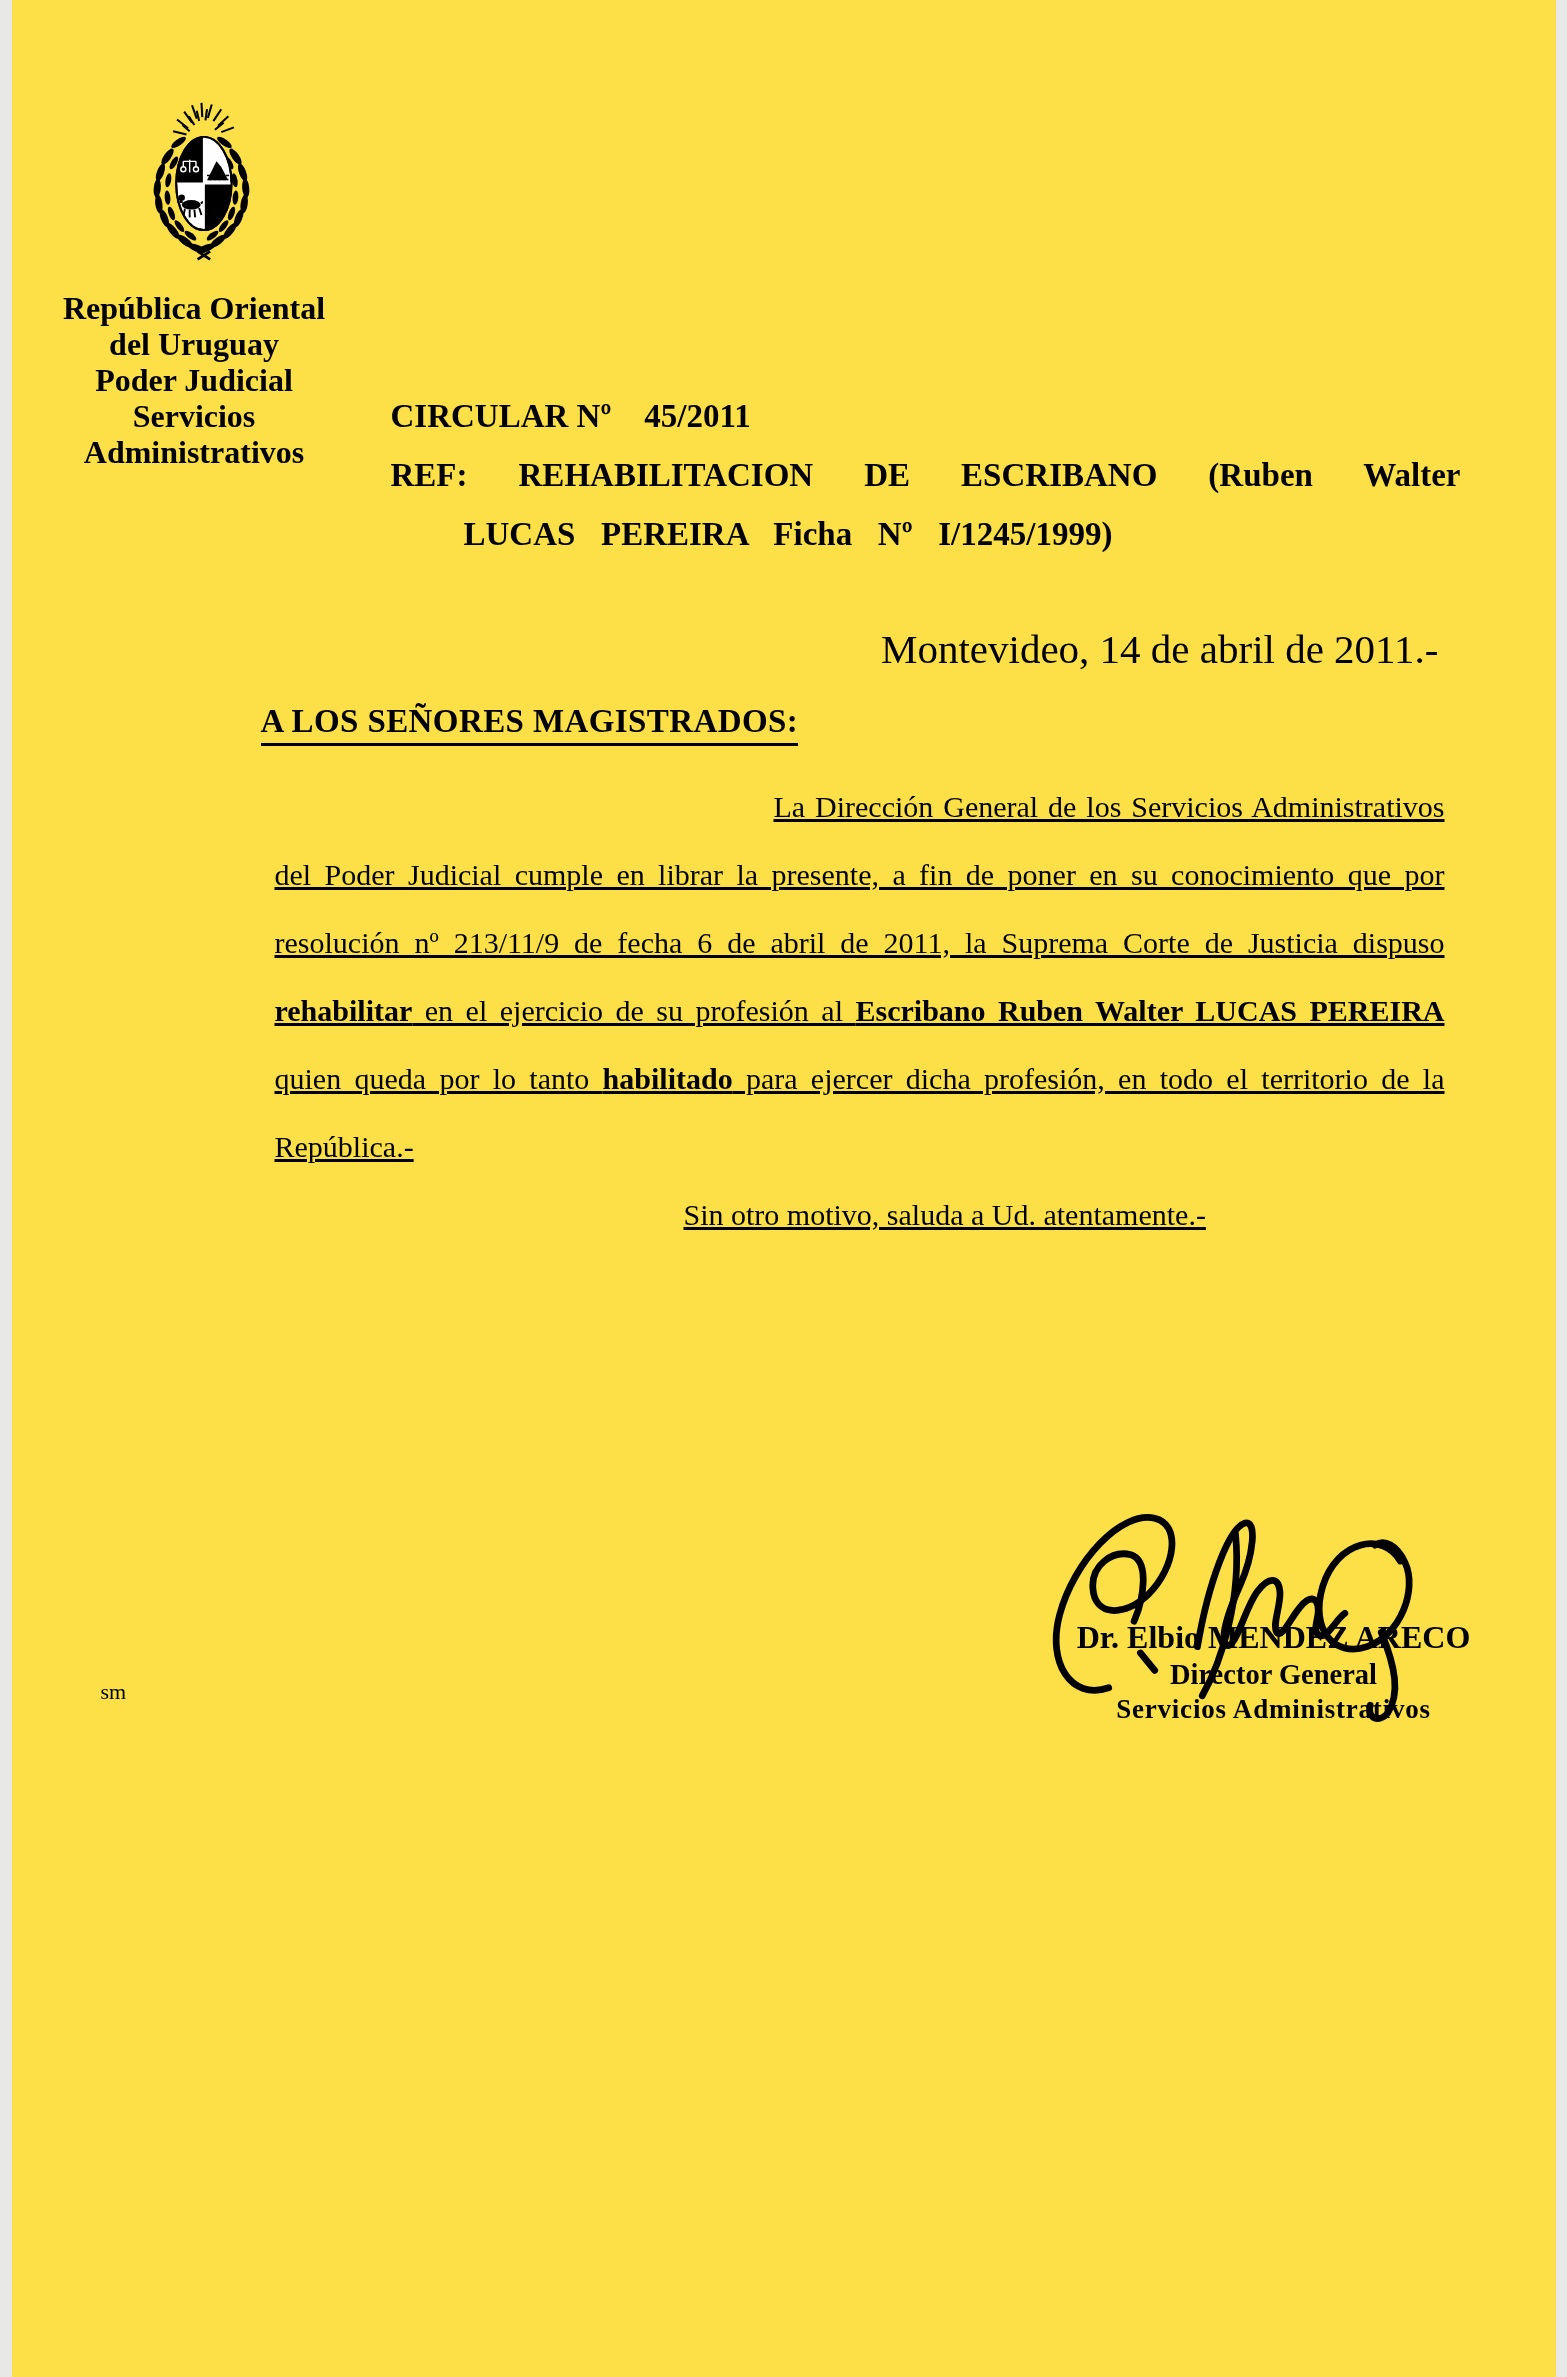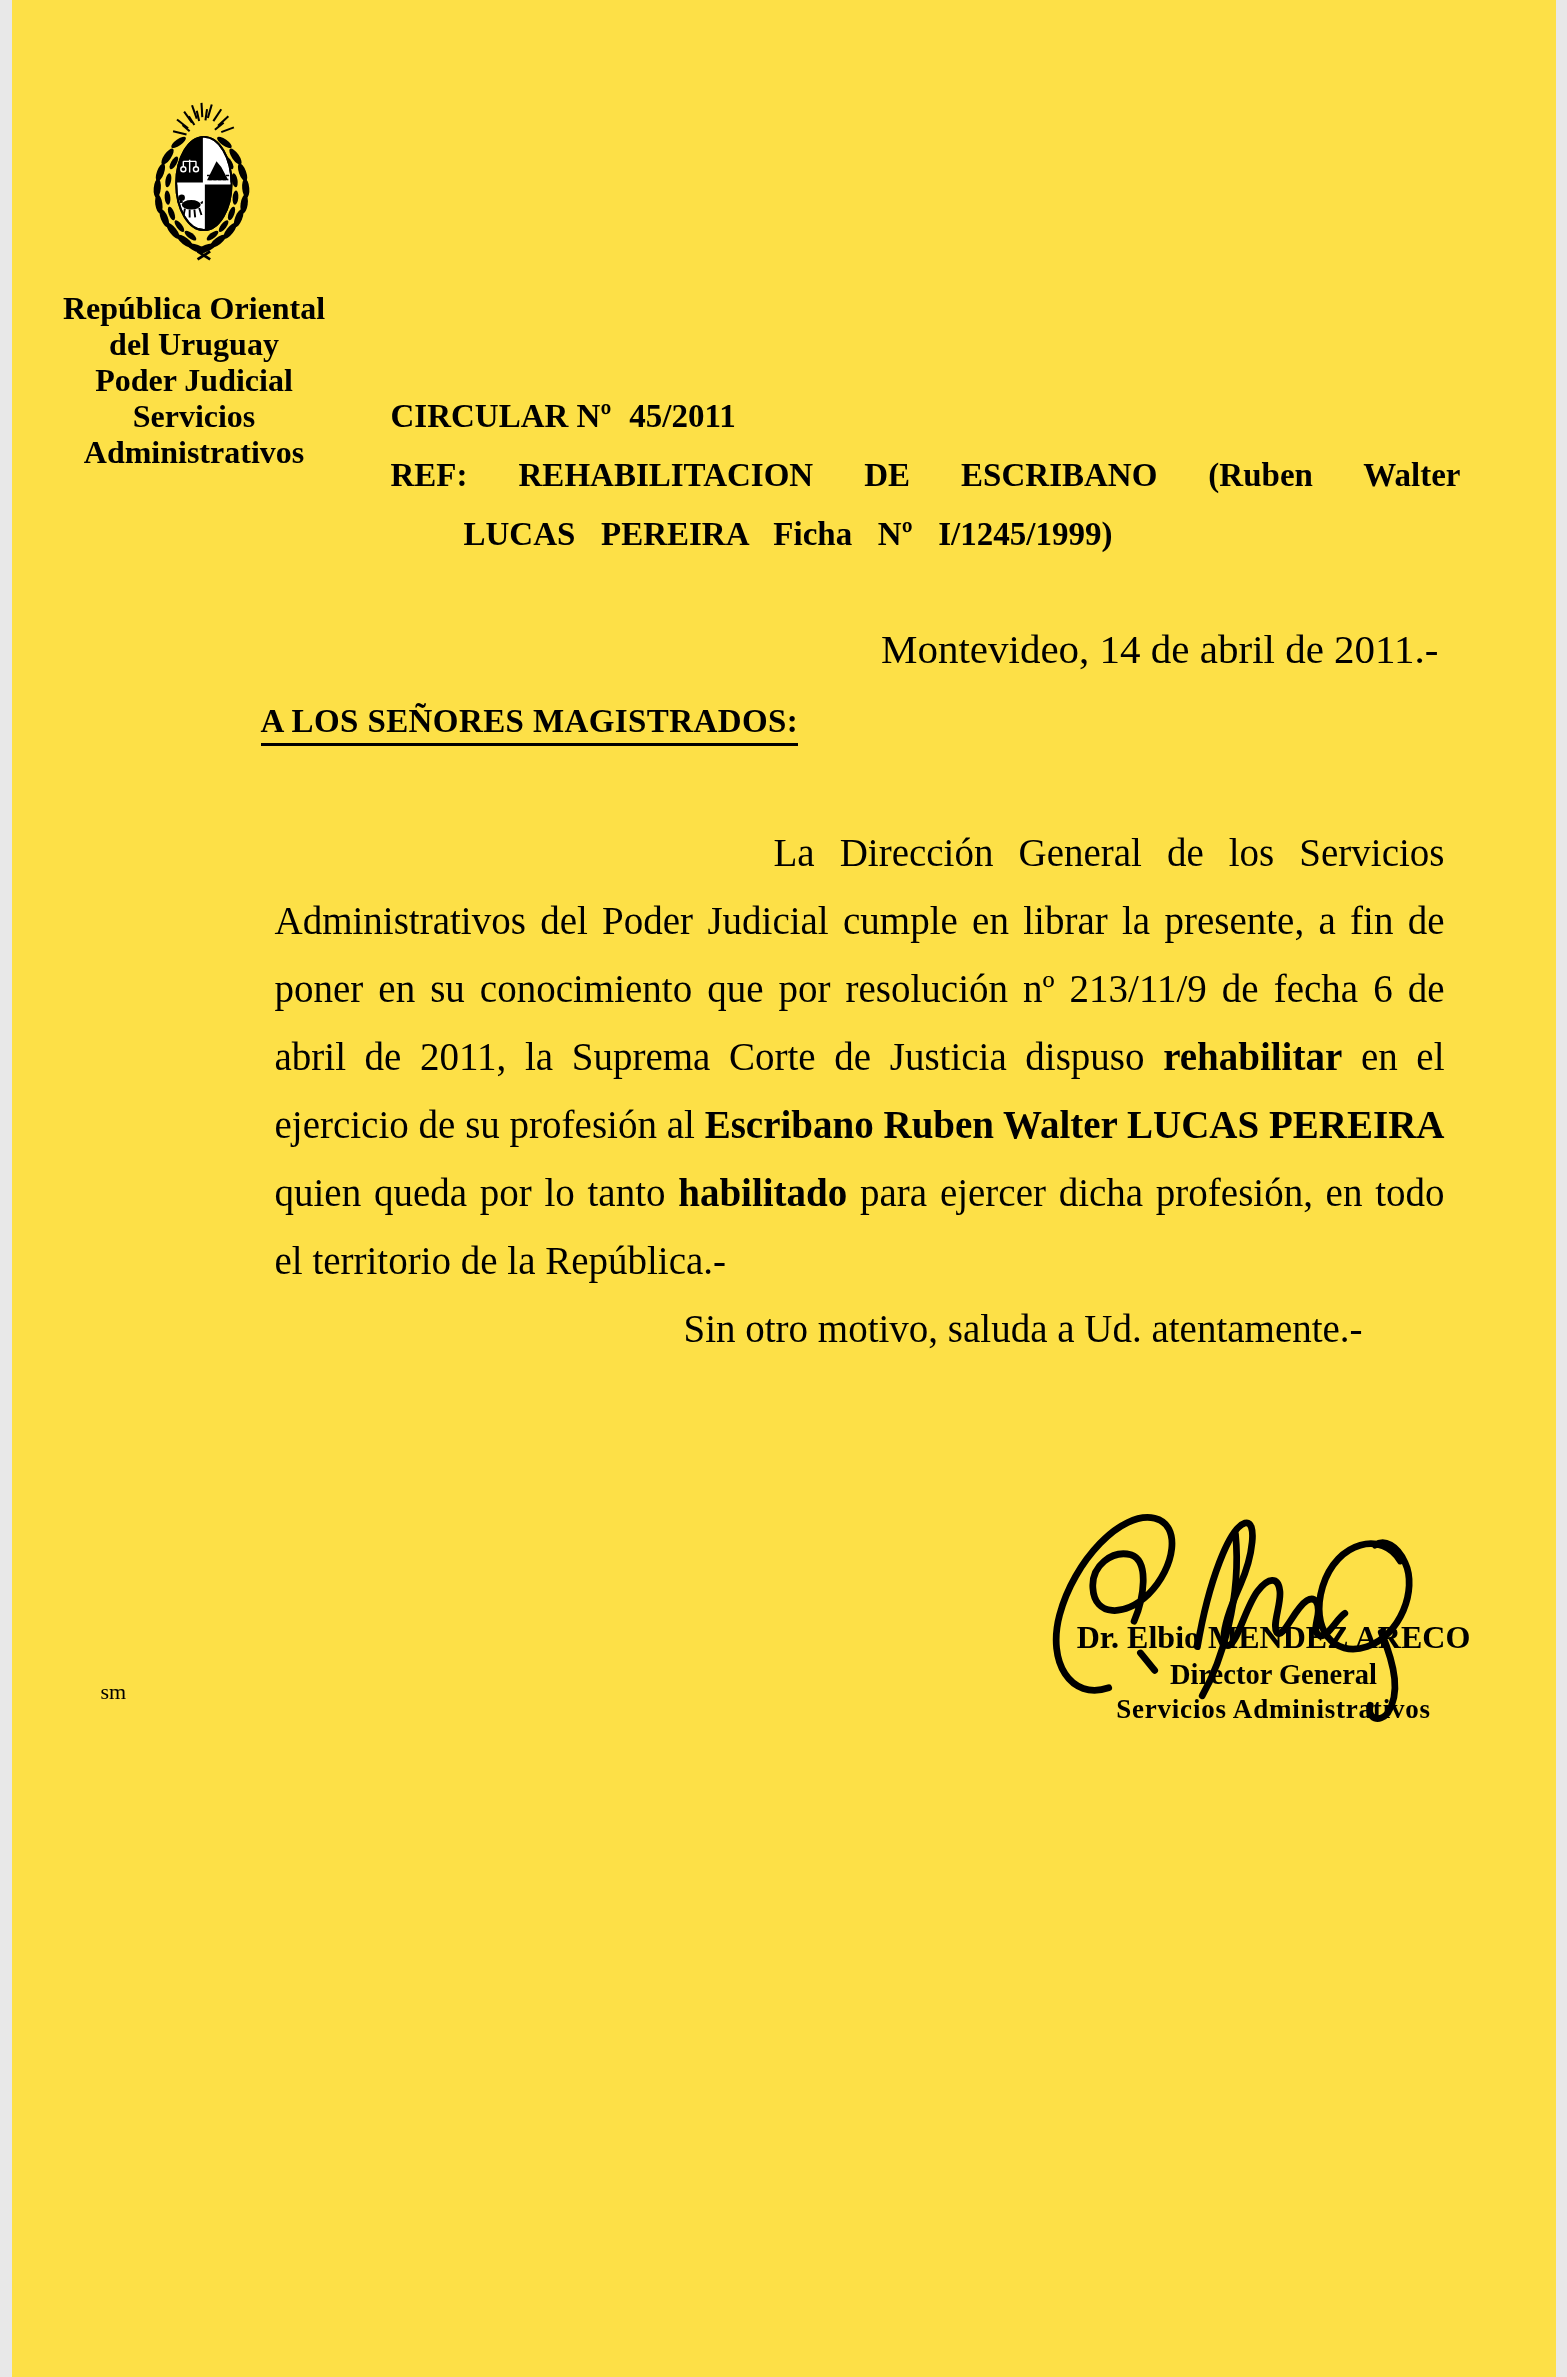--- a/index.html
+++ b/index.html
@@ -32,21 +32,21 @@
 
   
   .circular-block {
     position: absolute;
     left: 379px; top: 387px; width: 1070px;
     font-size: 33px;
     font-weight: bold;
     line-height: 59px;
   }
   .circ-line { white-space: nowrap; }
-  .circ-number { margin-left: 18px; }
+  .circ-number { margin-left: 33px; }
   .ref-par {
     margin: 0;
     text-align: justify;
     word-spacing: 17.4px;
     padding-left: 73px;
     text-indent: -73px;
   }
 
   
   .dateline {
@@ -65,23 +65,24 @@
   .addressee-wrap span {
     display: inline-block;
     border-bottom: 3.2px solid #000;
     padding-bottom: 2.4px;
     letter-spacing: 0.4px;
   }
 
   
   .body-text {
     position: absolute;
-    left: 263px; top: 819px; width: 1170px;
-    font-size: 39px;
+    left: 263px; top: 773px; width: 1170px;
+    font-size: 30px;
     line-height: 68px;
+    text-decoration: underline;
   }
   .bp {
     margin: 0;
     text-align: justify;
   }
   .bp b { font-weight: bold; }
   .bp0 { text-indent: 499px; }
   .bp1 { text-indent: 409px; word-spacing: 11px; }
   .bp2 { text-indent: 409px; }
 

